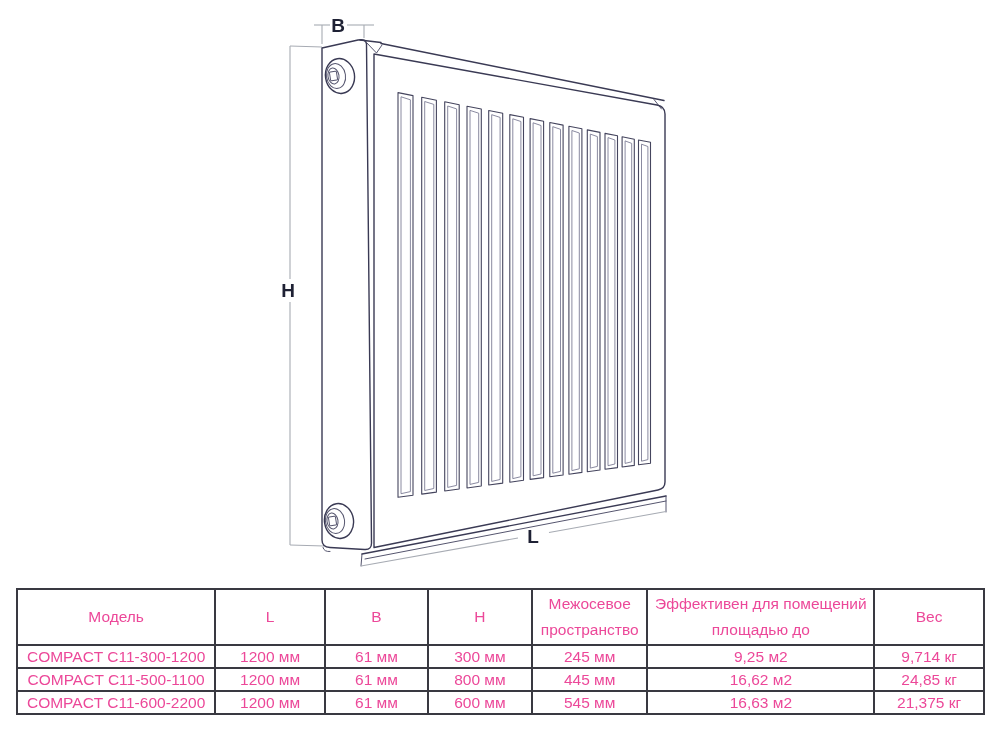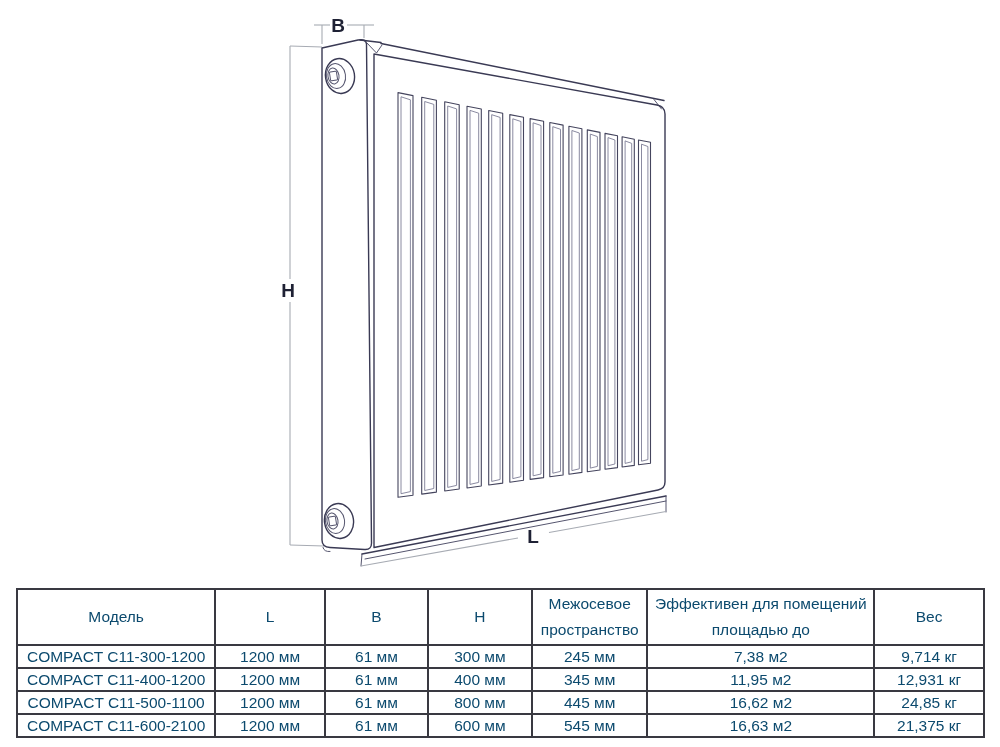--- a/index.html
+++ b/index.html
@@ -13,21 +13,21 @@
   svg .groove-outer{stroke:#45455e;stroke-width:1.1;fill:none;stroke-linejoin:round;}
   svg .groove-inner{stroke:#7d7d95;stroke-width:0.9;fill:none;stroke-linejoin:round;}
   svg .dim{stroke:#a7abb3;stroke-width:1.1;fill:none;stroke-linecap:butt;}
   svg .dim-label{
     fill:#1e2134;font-size:19px;font-weight:600;
     font-family:"Liberation Sans",sans-serif;
   }
   table.spec{
     position:absolute;left:16px;top:588px;width:969px;
     border-collapse:collapse;table-layout:fixed;
-    color:#0c4a6e;
+    color:#ec4899;
   }
   table.spec th,table.spec td{
     border:2px solid #393941;text-align:center;padding:0;
     font-size:15.5px;overflow:hidden;
   }
   table.spec th{
     font-weight:normal;height:54px;line-height:26px;
     vertical-align:middle;padding:0 6px;
   }
   table.spec td{height:21px;line-height:21px;white-space:nowrap;}
@@ -147,43 +147,34 @@
       <th>Вес</th>
     </tr>
   </thead>
   <tbody>
     <tr>
       <td>COMPACT C11-300-1200</td>
       <td>1200 мм</td>
       <td>61 мм</td>
       <td>300 мм</td>
       <td>245 мм</td>
-      <td>7,38 м2</td>
+      <td>9,25 м2</td>
       <td>9,714 кг</td>
-    </tr>
-    <tr>
-      <td>COMPACT C11-400-1200</td>
-      <td>1200 мм</td>
-      <td>61 мм</td>
-      <td>400 мм</td>
-      <td>345 мм</td>
-      <td>11,95 м2</td>
-      <td>12,931 кг</td>
     </tr>
     <tr>
       <td>COMPACT C11-500-1100</td>
       <td>1200 мм</td>
       <td>61 мм</td>
       <td>800 мм</td>
       <td>445 мм</td>
       <td>16,62 м2</td>
       <td>24,85 кг</td>
     </tr>
     <tr>
-      <td>COMPACT C11-600-2100</td>
+      <td>COMPACT C11-600-2200</td>
       <td>1200 мм</td>
       <td>61 мм</td>
       <td>600 мм</td>
       <td>545 мм</td>
       <td>16,63 м2</td>
       <td>21,375 кг</td>
     </tr>
   </tbody>
 </table>
 

